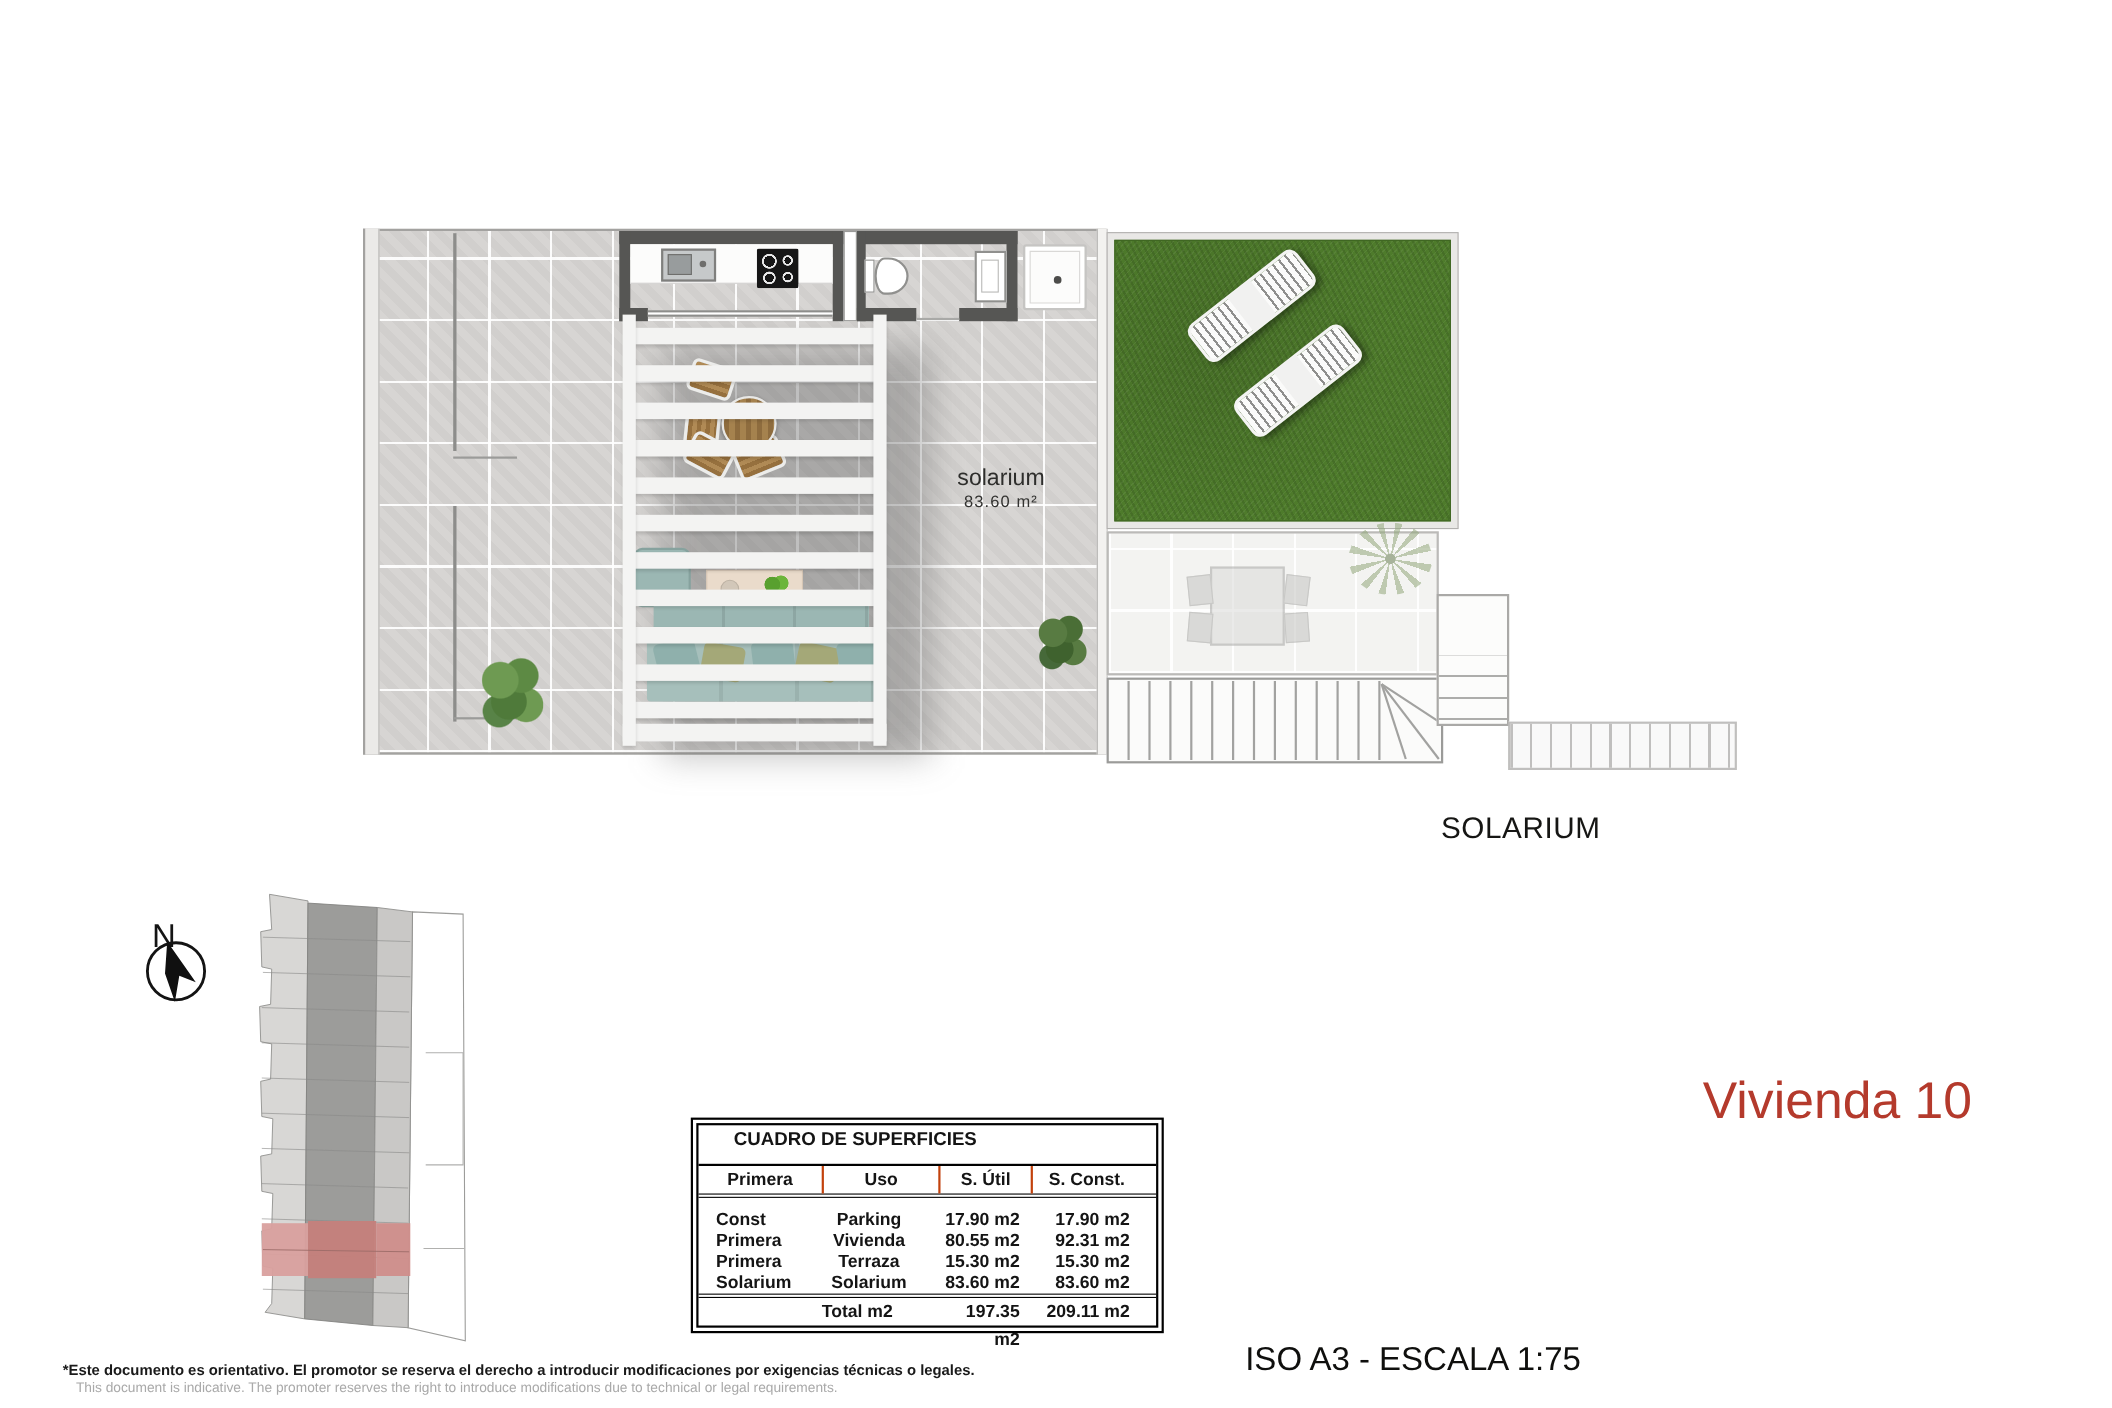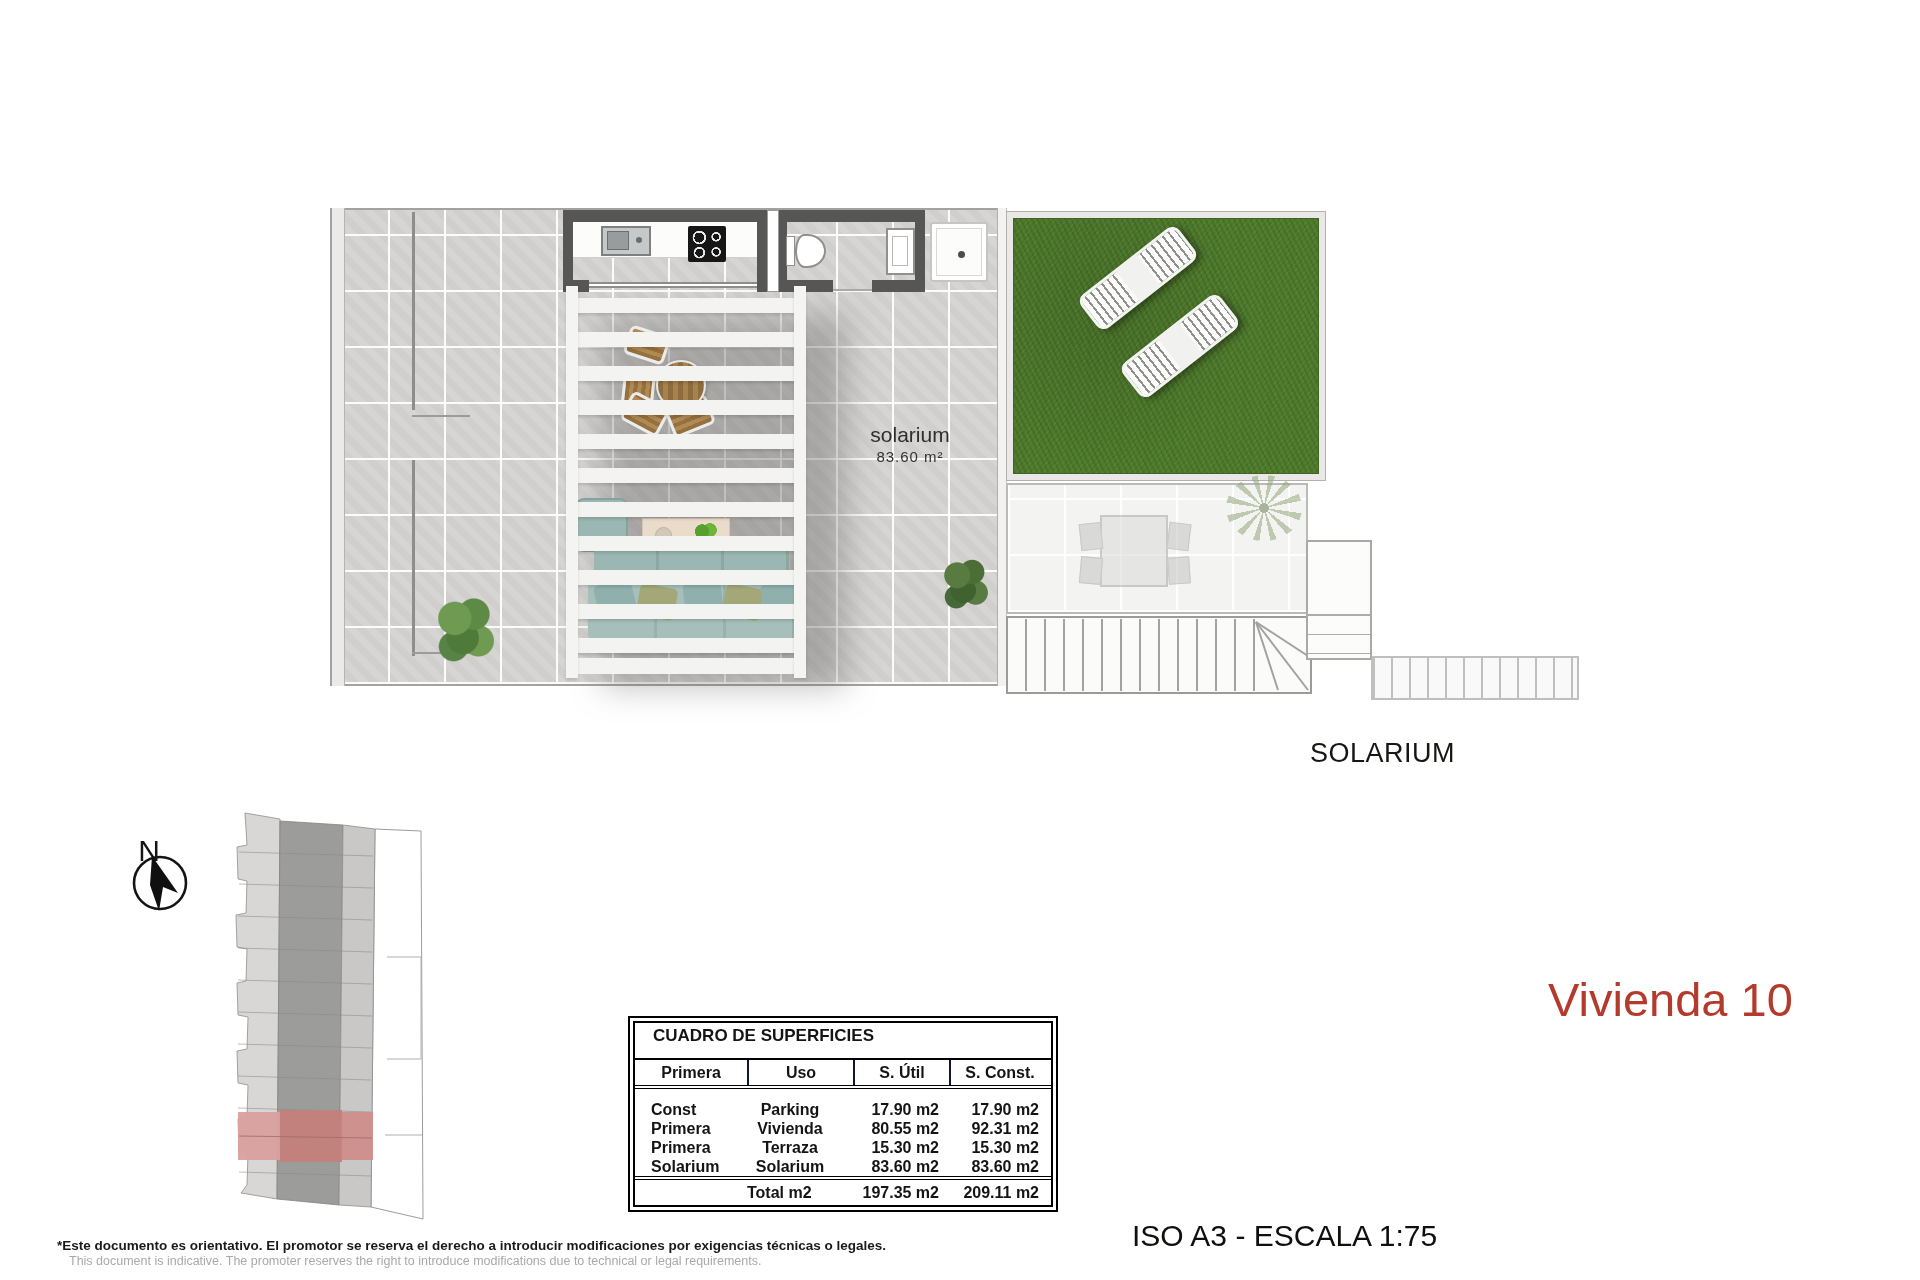--- a/index.html
+++ b/index.html
@@ -192,25 +192,25 @@
     color:#161614; }
   .h-unit { left:1548px; top:972px; width:290px; font-size:47px; color:#b43a2c; }
   .h-scale { left:1132px; top:1219px; width:420px; font-size:30px; color:#0f0f0d; }
 
   
   .stable { left:628px; top:1016px; width:430px; height:196px; background:#fff;
     border:2px solid #000; padding:3px; z-index:6; }
   .stable-inner { width:100%; height:100%; border:2px solid #000; display:flex;
     flex-direction:column; font-weight:bold; }
   .st-title { height:40px; line-height:25px; border-bottom:2px solid #000;
-    font-size:17px; padding-left:18px; }
+    font-size:17px; padding-left:32px; }
   .st-head { height:29px; border-bottom:4px double #000; display:flex; }
   .st-head > div { line-height:26px; text-align:center; font-size:16px; }
-  .c1 { width:112px; } .c2 { width:106px; } .c3 { width:96px; } .c4 { width:100px; }
-  .st-head .c2, .st-head .c3, .st-head .c4 { border-left:2px solid #0f172a; }
+  .c1 { width:112px; } .c2 { width:106px; } .c3 { width:84px; } .c4 { width:100px; }
+  .st-head .c2, .st-head .c3, .st-head .c4 { border-left:2px solid #c2410c; }
   .st-body { flex:1; padding-top:11px; }
   .st-row { height:19px; display:flex; font-size:16px; line-height:19px; }
   .st-row .c1 { text-align:left; padding-left:16px; }
   .st-row .c2 { text-align:center; padding-right:20px; }
   .st-row .c3, .st-row .c4 { text-align:right; padding-right:10px; }
   .st-total { height:29px; border-top:4px double #000; display:flex; font-size:16px;
     line-height:26px; }
   .st-total .c2 { text-align:left; padding-right:20px; }
   .st-total .c3, .st-total .c4 { text-align:right; padding-right:10px; }
 

